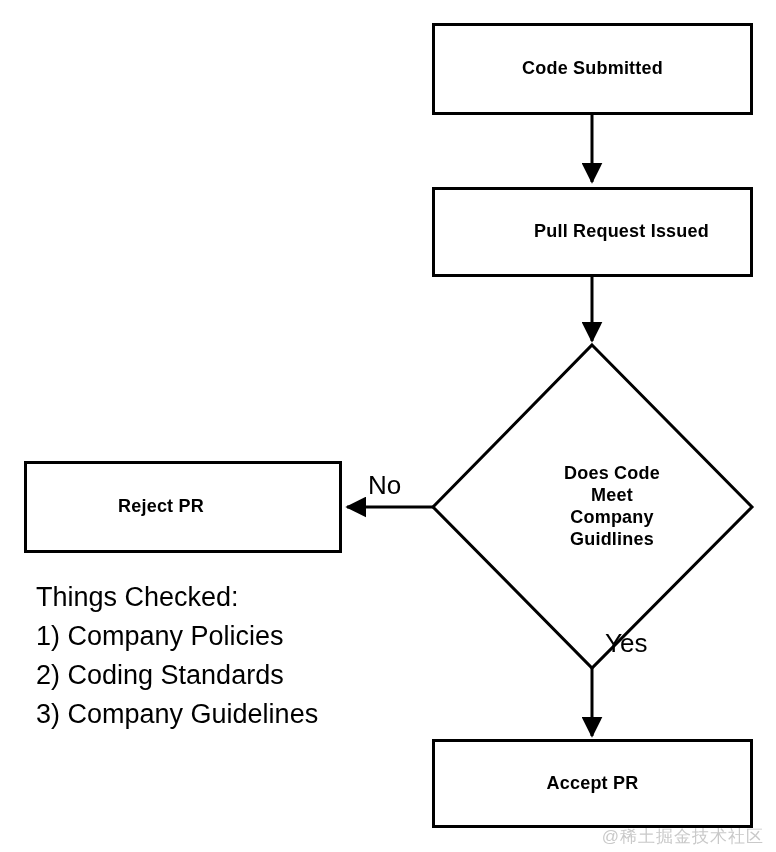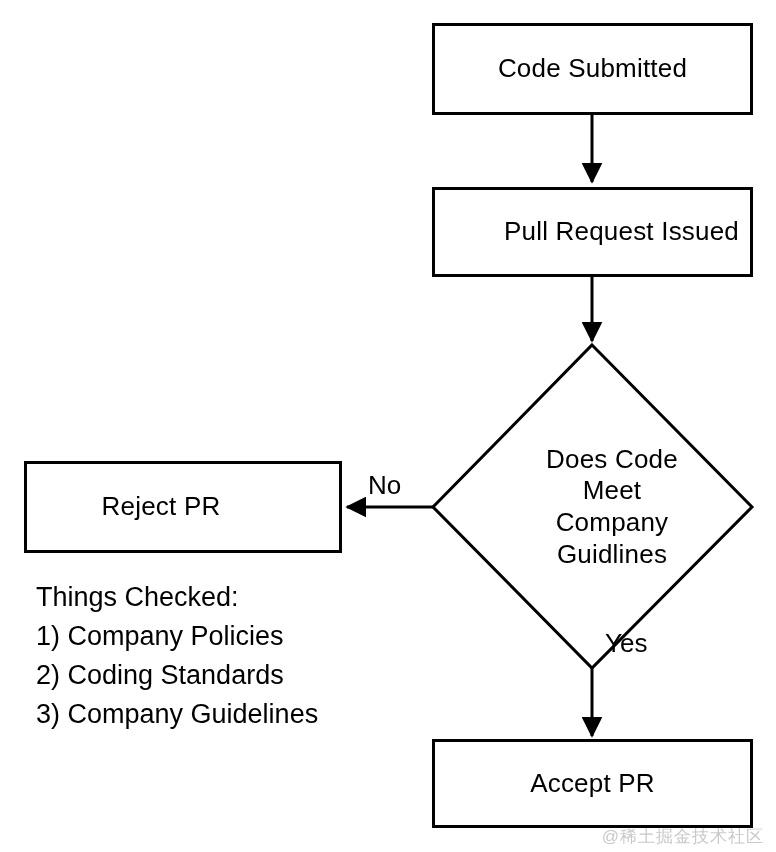--- a/index.html
+++ b/index.html
@@ -25,25 +25,26 @@
     height: 852px;
   }
   .node-label {
     position: absolute;
     display: flex;
     align-items: center;
     justify-content: center;
     text-align: center;
     color: #000000;
     font-family: "Liberation Sans", sans-serif;
-    font-size: 26px;
+    font-size: 18px;
     line-height: 1.22;
     letter-spacing: 0.2px;
     white-space: pre;
     pointer-events: none;
+    font-weight: bold;
   }
   .edge-label {
     position: absolute;
     color: #000000;
     font-family: "Liberation Sans", sans-serif;
     font-size: 26px;
     line-height: 1;
     white-space: nowrap;
   }
   .notes-block {

